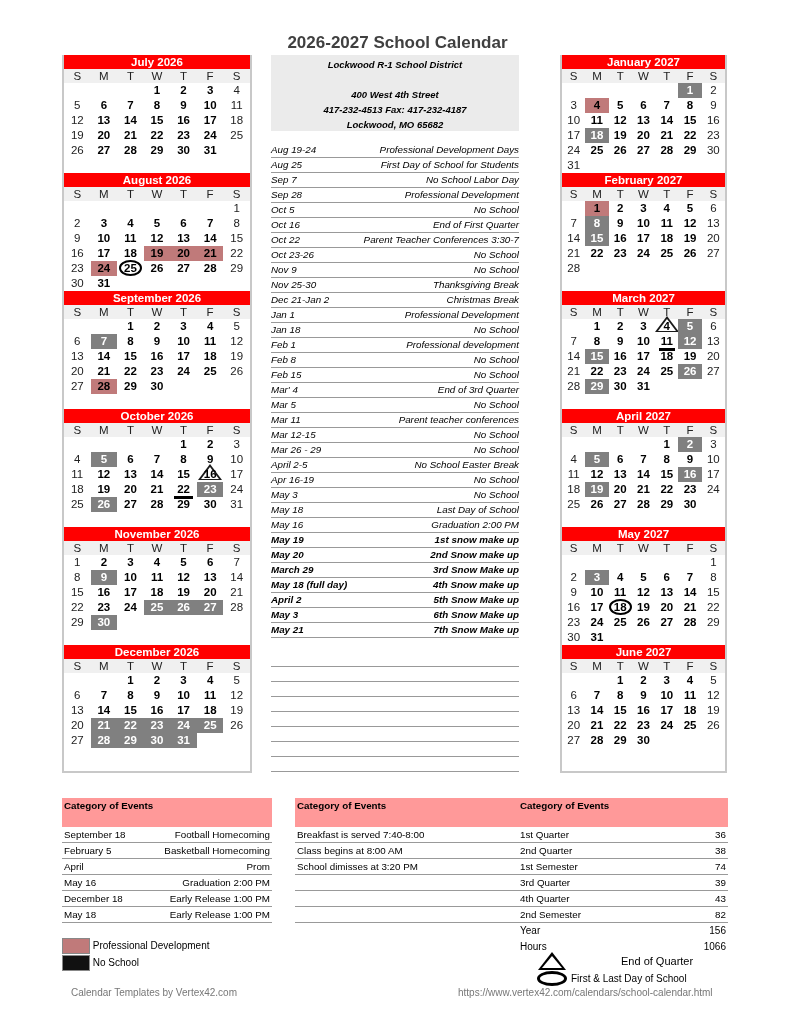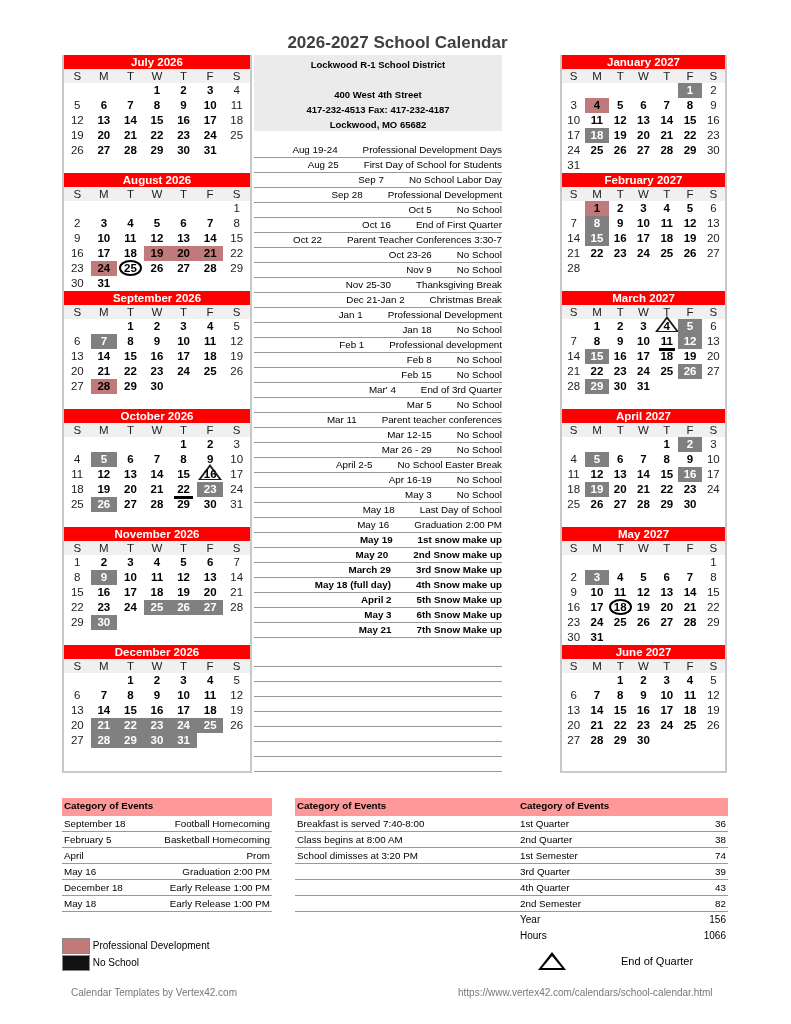--- a/index.html
+++ b/index.html
@@ -13,28 +13,28 @@
   .d { height: 15px; line-height: 15px; position: relative; }
   .d.wd { font-weight: bold; }
   .d.we { font-weight: normal; color: #222; }
   .d.pd { background: #c07a7a; }
   .d.ns { background: #808080; color: #fff; }
   .d.circ span { border: 2.5px solid #000; border-radius: 50%; padding: 0 3px; }
   .d.tri::before { content: ""; position: absolute; left: 50%; top: -3px; transform: translateX(-50%); width: 0; height: 0; border-left: 12px solid transparent; border-right: 12px solid transparent; border-bottom: 16px solid #000; opacity: 0.9; }
   .d.tri::after { content: ""; position: absolute; left: 50%; top: 0px; transform: translateX(-50%); width: 0; height: 0; border-left: 9px solid transparent; border-right: 9px solid transparent; border-bottom: 12px solid #fff; }
   .d.tri span { position: relative; z-index: 1; }
   .d.ul::after { content: ""; position: absolute; left: 15%; right: 15%; bottom: -2px; height: 3px; background: #000; }
-  .mid { position: absolute; left: 254px; width: 248px; }
+  .mid { position: absolute; left: 271px; width: 248px; font-style: italic; }
   .info { background: #ebebeb; text-align: center; font-size: 9.5px; font-weight: bold; height: 76px; padding-top: 2px; }
   .info div { height: 15px; line-height: 15px; }
-  .ev { display: flex; justify-content: flex-end; font-size: 9.8px; height: 15px; line-height: 14px; border-bottom: 1.5px solid #999; gap: 25px; }
+  .ev { display: flex; justify-content: space-between; font-size: 9.8px; height: 15px; line-height: 14px; border-bottom: 1.5px solid #999; gap: 25px; }
   .ev.bold { font-weight: bold; }
   .blank { height: 15px; border-bottom: 1.5px solid #999; }
   .cat { position: absolute; font-size: 9.8px; }
-  .cat .h { background: #f99; font-weight: bold; height: 18px; line-height: 15px; padding-left: 2px; }
+  .cat .h { background: #f99; font-weight: bold; height: 29px; line-height: 15px; padding-left: 2px; }
   .cat .r { display: flex; justify-content: space-between; height: 16px; line-height: 15px; border-bottom: 1.5px solid #999; padding: 0 2px; }
   .cat .r.nob { border-bottom: none; font-size: 10px; }
   .legend { position: absolute; font-size: 10px; }
   .sw { display: inline-block; width: 28px; height: 16px; vertical-align: middle; border: 1px solid #888; }
   .footer { position: absolute; font-size: 10px; color: #777; }
 </style>
 </head>
 <body>
 
 <div class="title">2026-2027 School Calendar</div>
@@ -968,16 +968,20 @@
   <div style="height:17px;"><span class="sw" style="background:#c07a7a;"></span> <span>Professional Development</span></div>
   <div style="height:17px;"><span class="sw" style="background:#111;"></span> <span>No School</span></div>
 </div>
 
 <div class="legend" style="left:535px; top:936px; width:200px; font-size:11px;">
   <div style="position:relative; height:18px;margin-top:16px;">
     <span style="position:absolute; left:3px; top:0; width:0; height:0; border-left:14px solid transparent; border-right:14px solid transparent; border-bottom:18px solid #000;"></span>
     <span style="position:absolute; left:7px; top:4px; width:0; height:0; border-left:10px solid transparent; border-right:10px solid transparent; border-bottom:12px solid #fff;"></span>
     <span style="position:absolute; left:86px; top:3px;">End of Quarter</span>
   </div>
+  <div style="position:relative; height:18px; font-size:10px;">
+    <span style="position:absolute; left:2px; top:1px; width:30px; height:15px; border:3px solid #000; border-radius:50%;"></span>
+    <span style="position:absolute; left:36px; top:3px;">First &amp; Last Day of School</span>
+  </div>
 </div>
 
 <div class="footer" style="left:71px; top:987px;">Calendar Templates by Vertex42.com</div>
 <div class="footer" style="left:458px; top:987px;">https://www.vertex42.com/calendars/school-calendar.html</div>
 
 </body></html>

